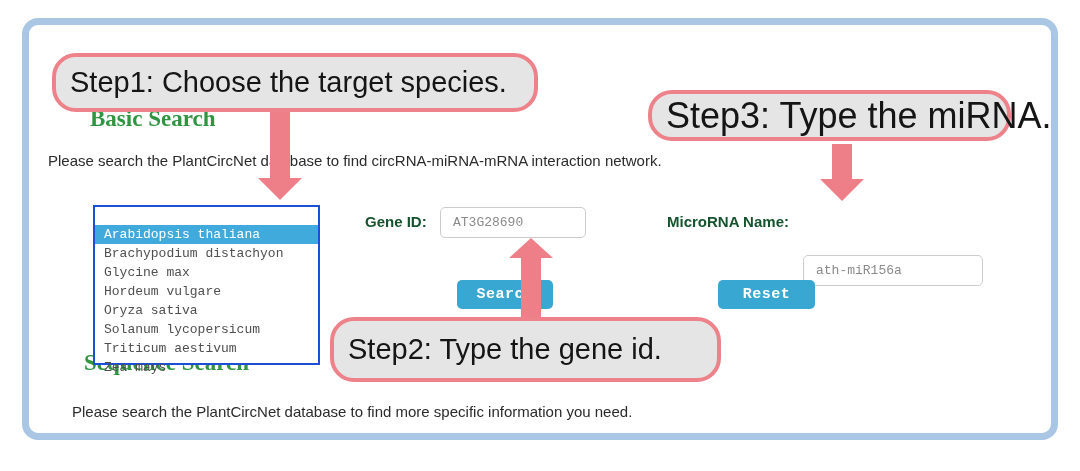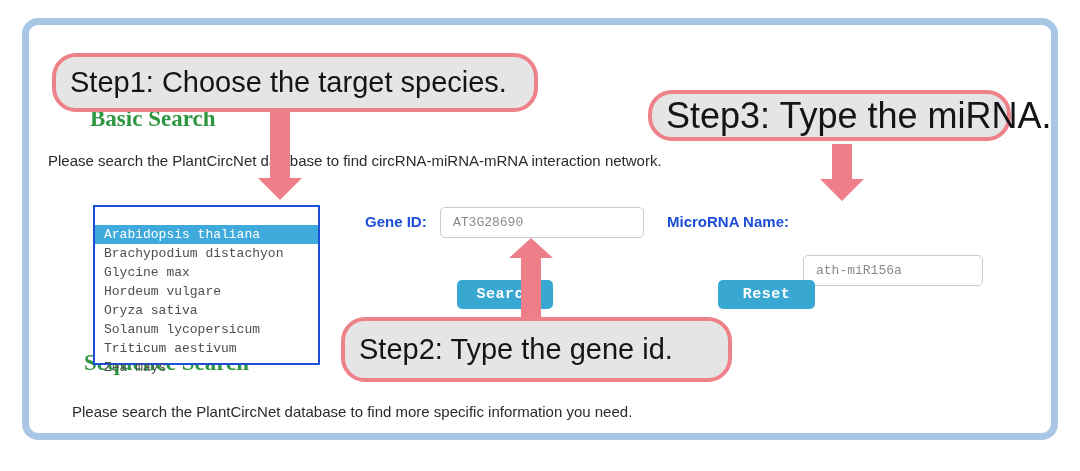--- a/index.html
+++ b/index.html
@@ -20,42 +20,42 @@
   .para { position:absolute; font-size:15px; color:#2b2b2b; z-index:1; white-space:nowrap; }
   #basic-desc { left:48px; top:152px; }
   #seq-desc   { left:48px; top:403px;margin-left:24px; }
 
   .listbox { position:absolute; left:93px; top:205px; width:227px; height:160px;
              background:#fff; border:2px solid #1d4ed8; z-index:3; padding-top:18px;
              font-family:"Liberation Mono", monospace; font-size:13px; }
   .option { height:19px; line-height:19px; padding-left:9px; color:var(--list-text); white-space:nowrap; cursor:default; }
   .option.selected { background:var(--selected-bg); color:#ffffff; }
 
-  .field-label { position:absolute; font-size:15px; font-weight:bold; color:#1d4ed8; z-index:1; white-space:nowrap; }
+  .field-label { position:absolute; font-size:15px; font-weight:bold; color:#14532d; z-index:1; white-space:nowrap; }
   #gene-label  { left:365px; top:213px; }
   #mirna-label { left:667px; top:213px; }
 
   .text-input { position:absolute; height:31px; border:1px solid #cccccc; border-radius:5px;
                 background:#fff; padding-left:12px; font-family:"Liberation Mono", monospace;
                 font-size:13px; color:var(--input-text); z-index:1; outline:none; }
-  #gene-input  { left:440px; top:207px; width:204px; }
+  #gene-input  { left:440px; top:207px; width:146px; }
   #mirna-input { left:803px; top:207px; width:180px;margin-top:48px; }
 
   .btn { position:absolute; height:29px; border:none; border-radius:5px; background:var(--button-bg);
          color:#ffffff; font-family:"Liberation Mono", monospace; font-weight:bold; font-size:15px;
          letter-spacing:0.5px; z-index:1; cursor:pointer; }
   #search-btn { left:457px; top:280px; width:96px; }
   #reset-btn  { left:718px; top:280px; width:97px; }
 
   
   .callout { position:absolute; background:#e5e5e5; border:4px solid var(--callout-border);
              border-radius:24px; display:flex; align-items:center; padding:1px 14px;
              font-family:"Liberation Sans", sans-serif; color:#151515; z-index:6; white-space:nowrap; }
   #step1-callout { left:52px;  top:53px;  width:486px; height:59px; font-size:29px; }
-  #step2-callout { left:341px; top:317px; width:391px; height:65px; font-size:29px; }
+  #step2-callout { left:330px; top:317px; width:391px; height:65px; font-size:29px; }
   #step3-callout { left:648px; top:90px;  width:363px; height:51px; font-size:36px; }
 
   .arrow-shaft { position:absolute; background:var(--arrow); z-index:5; }
   .arrow-head  { position:absolute; width:0; height:0; z-index:5; }
   #arrow1-shaft { left:270px; top:110px; width:20px; height:68px; }
   #arrow1-head  { left:258px; top:178px; border-left:22px solid transparent; border-right:22px solid transparent; border-top:22px solid var(--arrow); }
   #arrow2-head  { left:509px; top:238px; border-left:22px solid transparent; border-right:22px solid transparent; border-bottom:20px solid var(--arrow); }
   #arrow2-shaft { left:521px; top:257px; width:20px; height:61px; }
   #arrow3-shaft { left:832px; top:144px; width:20px; height:36px; }
   #arrow3-head  { left:820px; top:179px; border-left:22px solid transparent; border-right:22px solid transparent; border-top:22px solid var(--arrow); }

